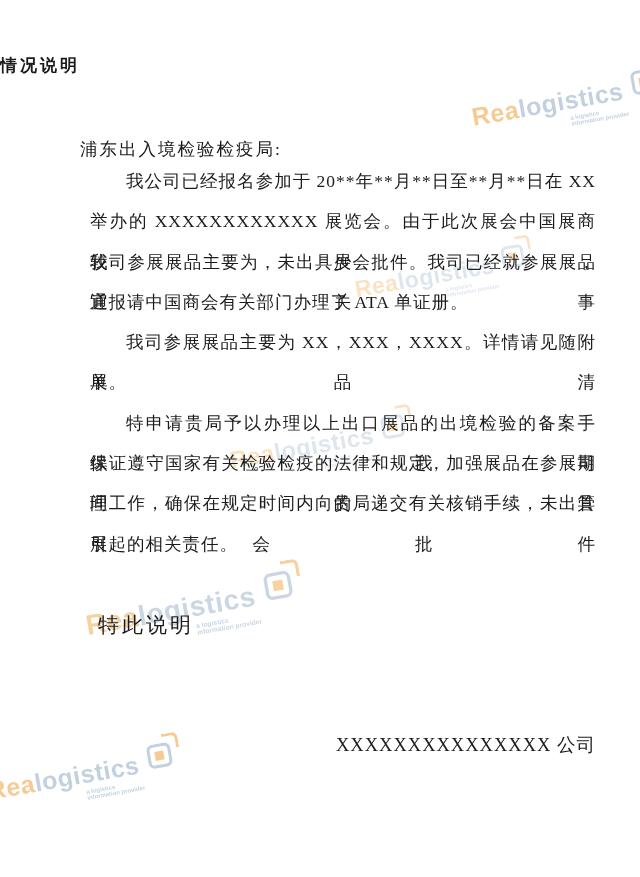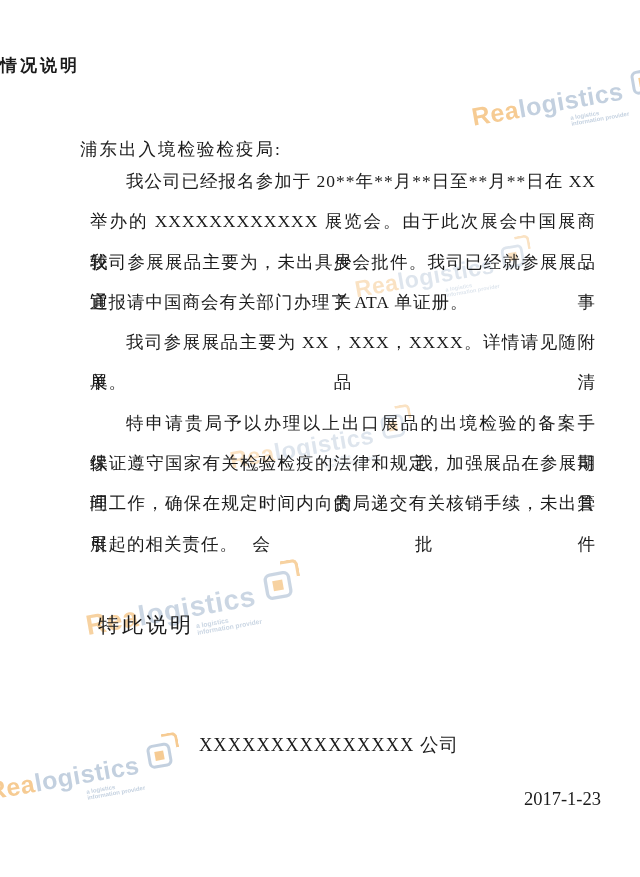--- a/index.html
+++ b/index.html
@@ -28,21 +28,21 @@
   .bodyline.indent { text-indent:36px; }
   .para1 { top:161px; }
   .para2 { top:322.2px; }
   .para3 { top:402.8px; }
   .closing {
     position:absolute; left:98px; top:611px;
     font-size:21px; letter-spacing:3px;
   }
   .sig-company {
     position:absolute; left:62px; top:732px; width:534px;
-    text-align:center; font-size:18.5px; letter-spacing:1px;
+    text-align:right; font-size:18.5px; letter-spacing:1px;
   }
   .sig-date {
     position:absolute; left:62px; top:789px; width:539px;
     text-align:right; font-size:18.5px;
   }
 
   
   .wm {
     position:absolute;
     display:flex; align-items:center;
@@ -151,15 +151,14 @@
   <div class="body-col para para3">
     <div class="bodyline indent justify">特申请贵局予以办理以上出口展品的出境检验的备案手续。我司</div>
     <div class="bodyline justify">保证遵守国家有关检验检疫的法律和规定，加强展品在参展期间的管</div>
     <div class="bodyline justify">理工作，确保在规定时间内向贵局递交有关核销手续，未出具展会批件</div>
     <div class="bodyline">引起的相关责任。</div>
   </div>
 
   <div class="closing">特此说明</div>
 
   <div class="sig-company">XXXXXXXXXXXXXXX 公司</div>
-  <div class="sig-date">2017-1-23</div>
 
 </div>
 
 </body></html>

